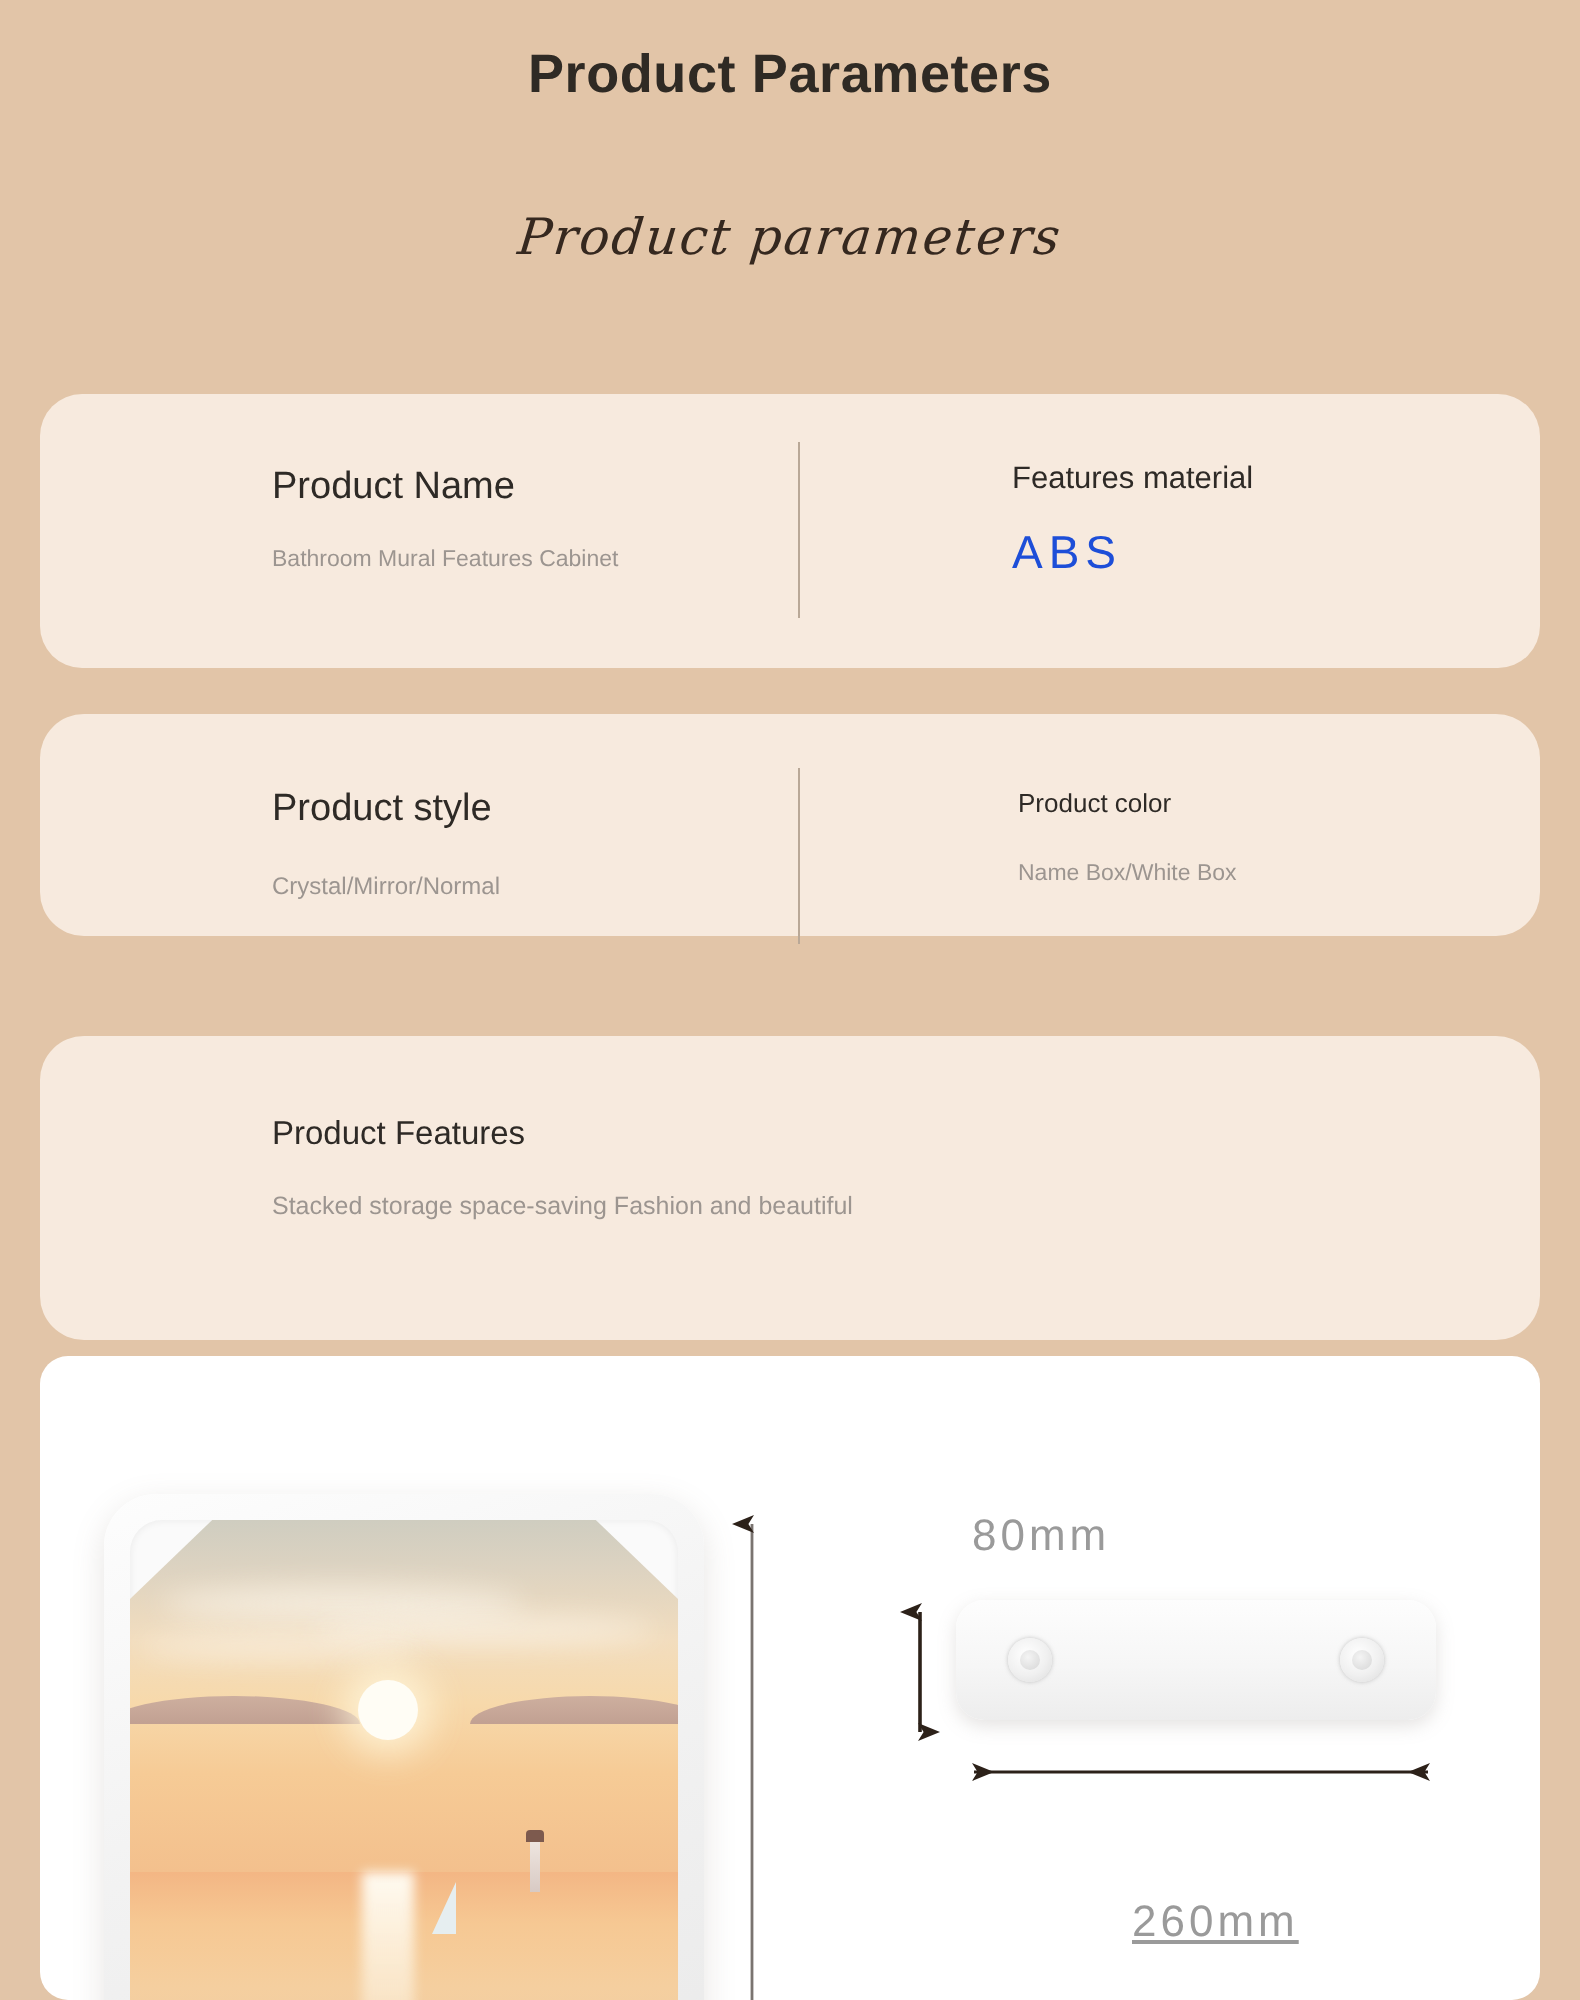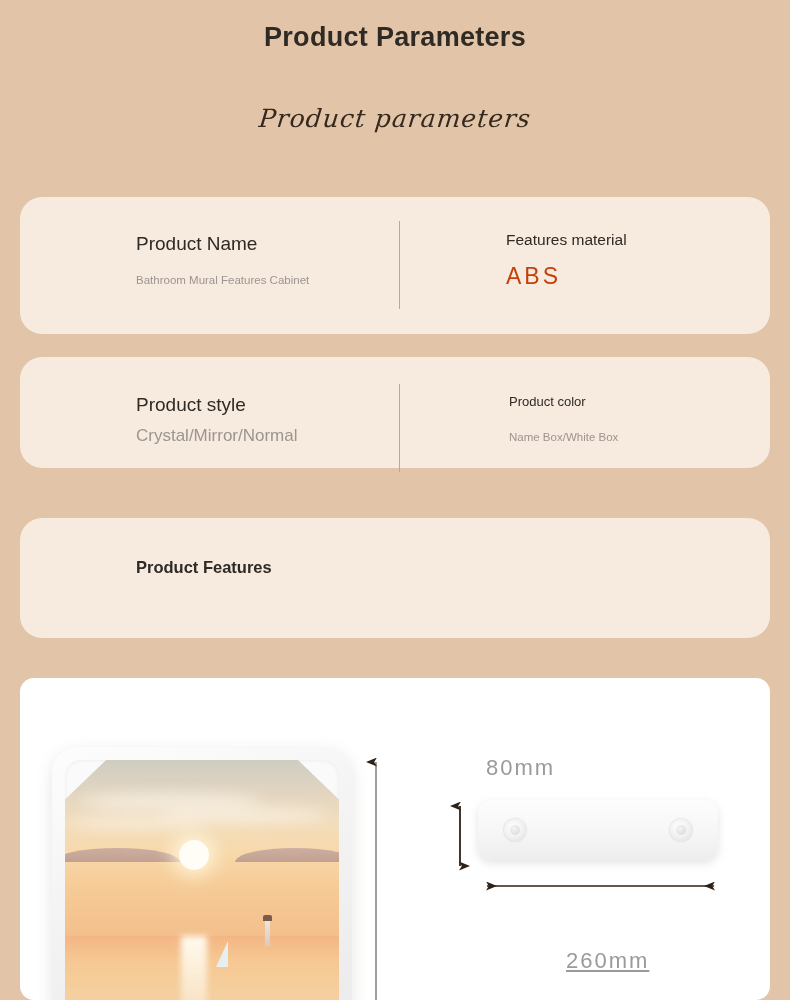--- a/index.html
+++ b/index.html
@@ -50,23 +50,23 @@
 
   
   .card {
     position: absolute;
     left: 20px;
     width: 750px;
     background: #f7eade;
     border-radius: 22px;
     box-sizing: border-box;
   }
-  .card-1 { top: 197px; height: 137px; }
+  .card-1 { top: 197px; height: 137px; border-radius: 21px; }
   .card-2 { top: 357px; height: 111px; }
-  .card-3 { top: 518px; height: 120px; font-weight: bold; }
+  .card-3 { top: 518px; height: 152px; }
 
   .divider {
     position: absolute;
     top: 24px;
     left: 379px;
     width: 1px;
     height: 88px;
     background: #b9a897;
   }
   .card-2 .divider { top: 27px; height: 88px; }
@@ -88,27 +88,27 @@
   .c1-left .cell-label { font-size: 19px; font-weight: 400; }
   .c1-left .cell-value { font-size: 11.5px; margin-top: 19px; }
 
   
   .c1-right { left: 486px; top: 34px; }
   .c1-right .cell-label { font-size: 15.5px; font-weight: 400; }
   .c1-right .cell-value {
     font-size: 23px;
     margin-top: 14px;
     letter-spacing: 3px;
-    color: #c2410c;
+    color: #1d4ed8;
   }
 
   
   .c2-left { left: 116px; top: 37px; }
   .c2-left .cell-label { font-size: 19px; }
-  .c2-left .cell-value { font-size: 17px; margin-top: 10px; }
+  .c2-left .cell-value { font-size: 12px; margin-top: 20px; }
 
   
   .c2-right { left: 489px; top: 37px; }
   .c2-right .cell-label { font-size: 13px; }
   .c2-right .cell-value { font-size: 11.5px; margin-top: 22px; }
 
   
   .c3-left { left: 116px; top: 40px; }
   .c3-left .cell-label { font-size: 16.5px; }
   .c3-left .cell-value { font-size: 12.5px; margin-top: 19px; }
@@ -321,20 +321,21 @@
 
     <div class="cell c2-right">
       <div class="cell-label">Product color</div>
       <div class="cell-value">Name Box/White Box</div>
     </div>
   </div>
 
   <div class="card card-3">
     <div class="cell c3-left">
       <div class="cell-label">Product Features</div>
+      <div class="cell-value">Stacked storage space-saving Fashion and beautiful</div>
     </div>
   </div>
 
   <div class="photo-panel">
 
     <div class="cabinet">
       <div class="cabinet-inner">
         <div class="art">
           <div class="sky">
             <div class="cloud cloud-a"></div>

